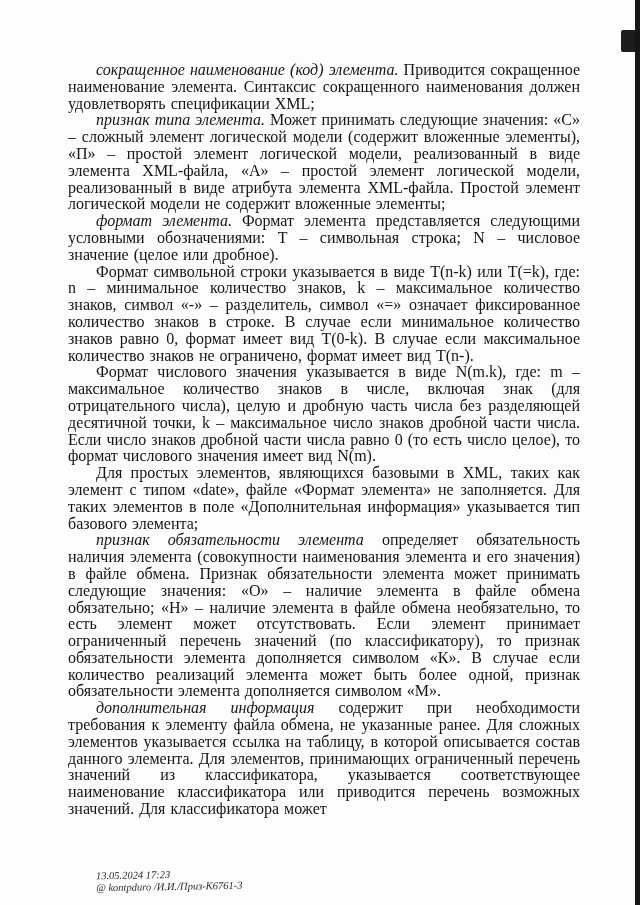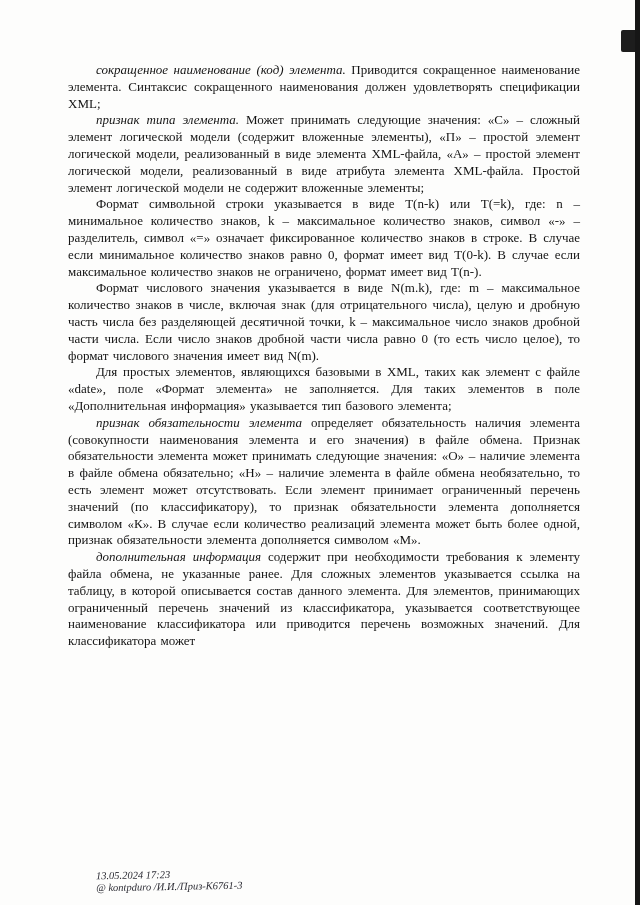--- a/index.html
+++ b/index.html
@@ -35,21 +35,21 @@
     font-size: 14px;
   }
   .text-block {
     position: absolute;
     top: 62px;
     left: 68px;
     width: 512px;
   }
   .para {
     margin: 0;
-    font-size: 13px;
+    font-size: 16px;
     line-height: 16.8px;
     text-align: justify;
     text-indent: 28px;
     word-spacing: 1px;
   }
   .para .lead { font-style: italic; }
   .stamp {
     position: absolute;
     left: 96px;
     bottom: 12px;
@@ -66,26 +66,27 @@
 <div class="page">
 
   <div class="page-number">41</div>
 
   <div class="text-block">
 
     <p class="para"><span class="lead">сокращенное наименование (код) элемента.</span><span> Приводится сокращенное наименование элемента. Синтаксис сокращенного наименования должен удовлетворять спецификации XML;</span></p>
 
     <p class="para"><span class="lead">признак типа элемента.</span><span> Может принимать следующие значения: «С» – сложный элемент логической модели (содержит вложенные элементы), «П» – простой элемент логической модели, реализованный в виде элемента XML-файла, «А» – простой элемент логической модели, реализованный в виде атрибута элемента XML-файла. Простой элемент логической модели не содержит вложенные элементы;</span></p>
 
+    <p class="para"><span class="lead">формат элемента.</span><span> Формат элемента представляется следующими условными обозначениями: T – символьная строка; N – числовое значение (целое или дробное).</span></p>
 
     <p class="para"><span class="lead"></span><span>Формат символьной строки указывается в виде T(n-k) или T(=k), где: n – минимальное количество знаков, k – максимальное количество знаков, символ «-» – разделитель, символ «=» означает фиксированное количество знаков в строке. В случае если минимальное количество знаков равно 0, формат имеет вид T(0-k). В случае если максимальное количество знаков не ограничено, формат имеет вид T(n-).</span></p>
 
     <p class="para"><span class="lead"></span><span>Формат числового значения указывается в виде N(m.k), где: m – максимальное количество знаков в числе, включая знак (для отрицательного числа), целую и дробную часть числа без разделяющей десятичной точки, k – максимальное число знаков дробной части числа. Если число знаков дробной части числа равно 0 (то есть число целое), то формат числового значения имеет вид N(m).</span></p>
 
-    <p class="para"><span class="lead"></span><span>Для простых элементов, являющихся базовыми в XML, таких как элемент с файле «date», поле «Формат элемента» не заполняется. Для таких элементов в поле «Дополнительная информация» указывается тип базового элемента;</span></p>
+    <p class="para"><span class="lead"></span><span>Для простых элементов, являющихся базовыми в XML, таких как элемент с типом «date», файле «Формат элемента» не заполняется. Для таких элементов в поле «Дополнительная информация» указывается тип базового элемента;</span></p>
 
     <p class="para"><span class="lead">признак обязательности элемента</span><span> определяет обязательность наличия элемента (совокупности наименования элемента и его значения) в файле обмена. Признак обязательности элемента может принимать следующие значения: «О» – наличие элемента в файле обмена обязательно; «Н» – наличие элемента в файле обмена необязательно, то есть элемент может отсутствовать. Если элемент принимает ограниченный перечень значений (по классификатору), то признак обязательности элемента дополняется символом «К». В случае если количество реализаций элемента может быть более одной, признак обязательности элемента дополняется символом «М».</span></p>
 
 
     <p class="para"><span class="lead">дополнительная информация</span><span> содержит при необходимости требования к элементу файла обмена, не указанные ранее. Для сложных элементов указывается ссылка на таблицу, в которой описывается состав данного элемента. Для элементов, принимающих ограниченный перечень значений из классификатора, указывается соответствующее наименование классификатора или приводится перечень возможных значений. Для классификатора может</span></p>
 
   </div>
 
   <div class="stamp">
     <div>13.05.2024 17:23</div>

